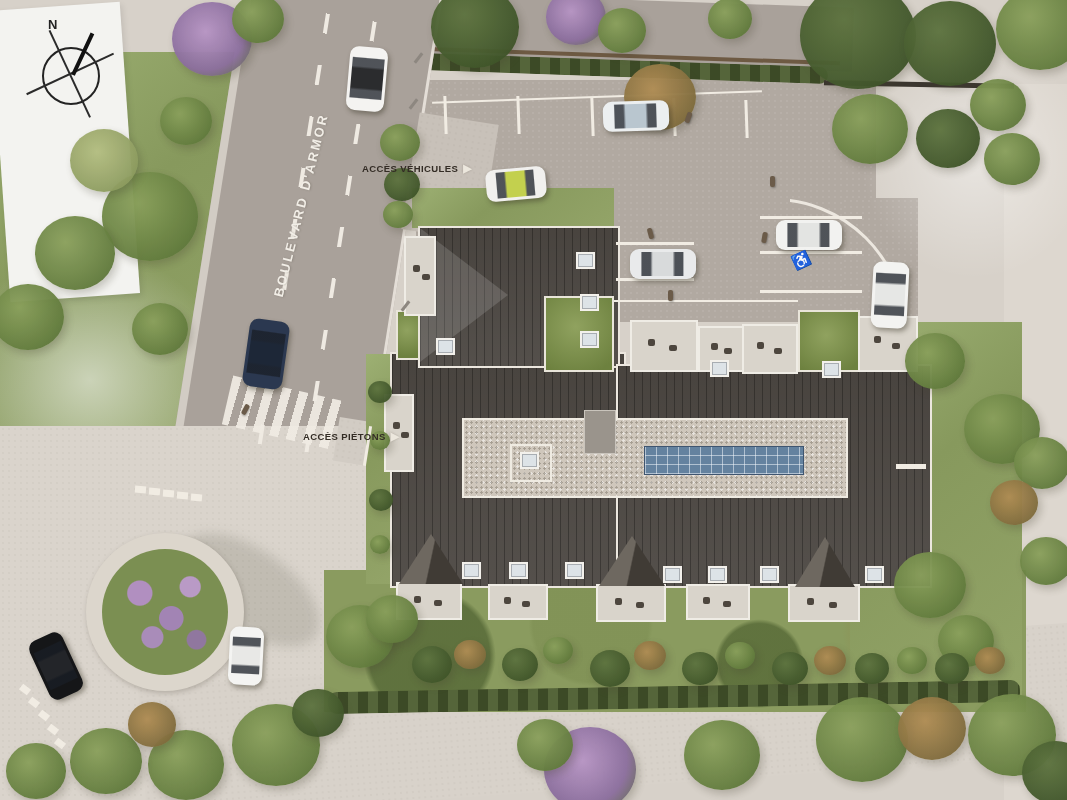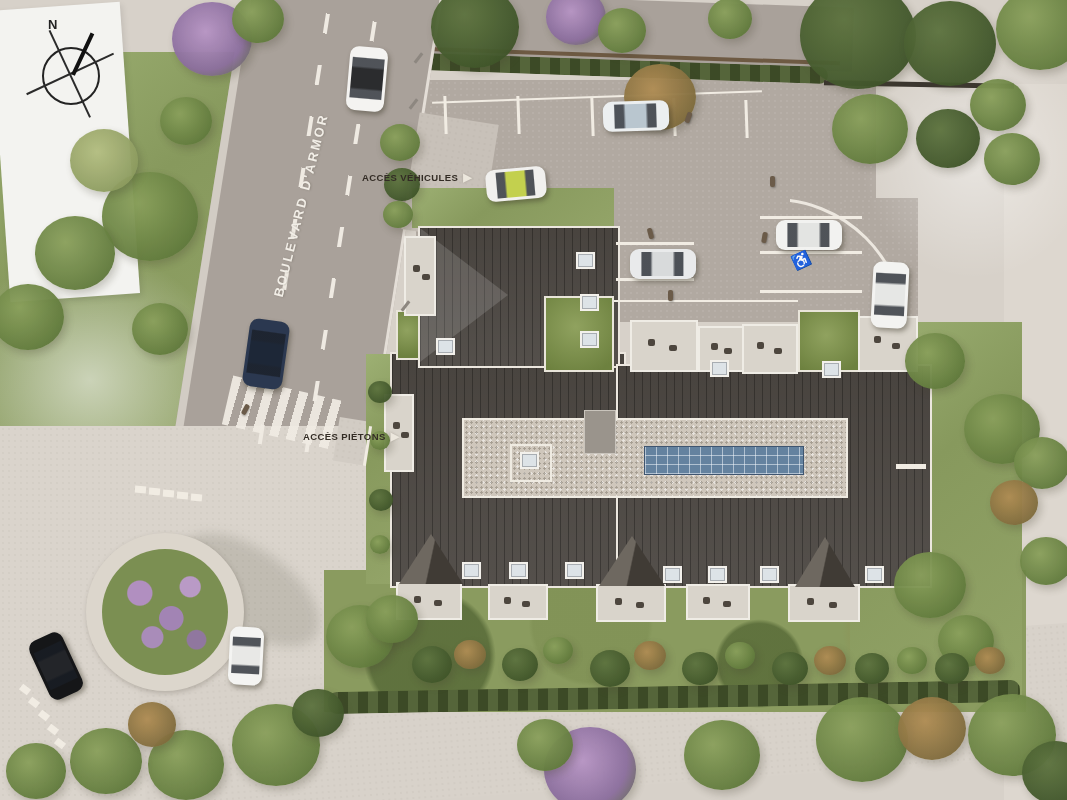--- a/index.html
+++ b/index.html
@@ -320,21 +320,21 @@
       <div class="p person" style="left: 762px; top: 232px; transform: rotate(10deg);"></div>
       <div class="p person" style="left: 668px; top: 290px; transform: rotate(0deg);"></div>
       <div class="p person" style="left: 243px; top: 404px; transform: rotate(28deg);"></div>
       <div class="p person" style="left: 770px; top: 176px; transform: rotate(0deg);"></div>
       <div class="p pole" style="left: 417px; top: 52px;"></div>
       <div class="p pole" style="left: 412px; top: 98px;"></div>
       <div class="p pole" style="left: 404px; top: 300px;"></div>
     </div>
 
   <div class="p blvd" style="left:301px;top:205px;transform:translate(-50%,-50%) rotate(-76deg);">BOULEVARD D'ARMOR</div>
-  <div class="p access" style="left:362px;top:172px;text-align:right;">
+  <div class="p access" style="left:362px;top:163px;text-align:right;">
     <span>ACCÈS VÉHICULES</span>
     <span class="arrow">▶</span>
   </div>
   <div class="p access" style="left:303px;top:431px;">
     <span>ACCÈS PIÉTONS</span>
     <span class="arrow">▶</span>
   </div>
   <div class="p wheel" style="left:792px;top:252px;">♿</div>
 
 </div>

